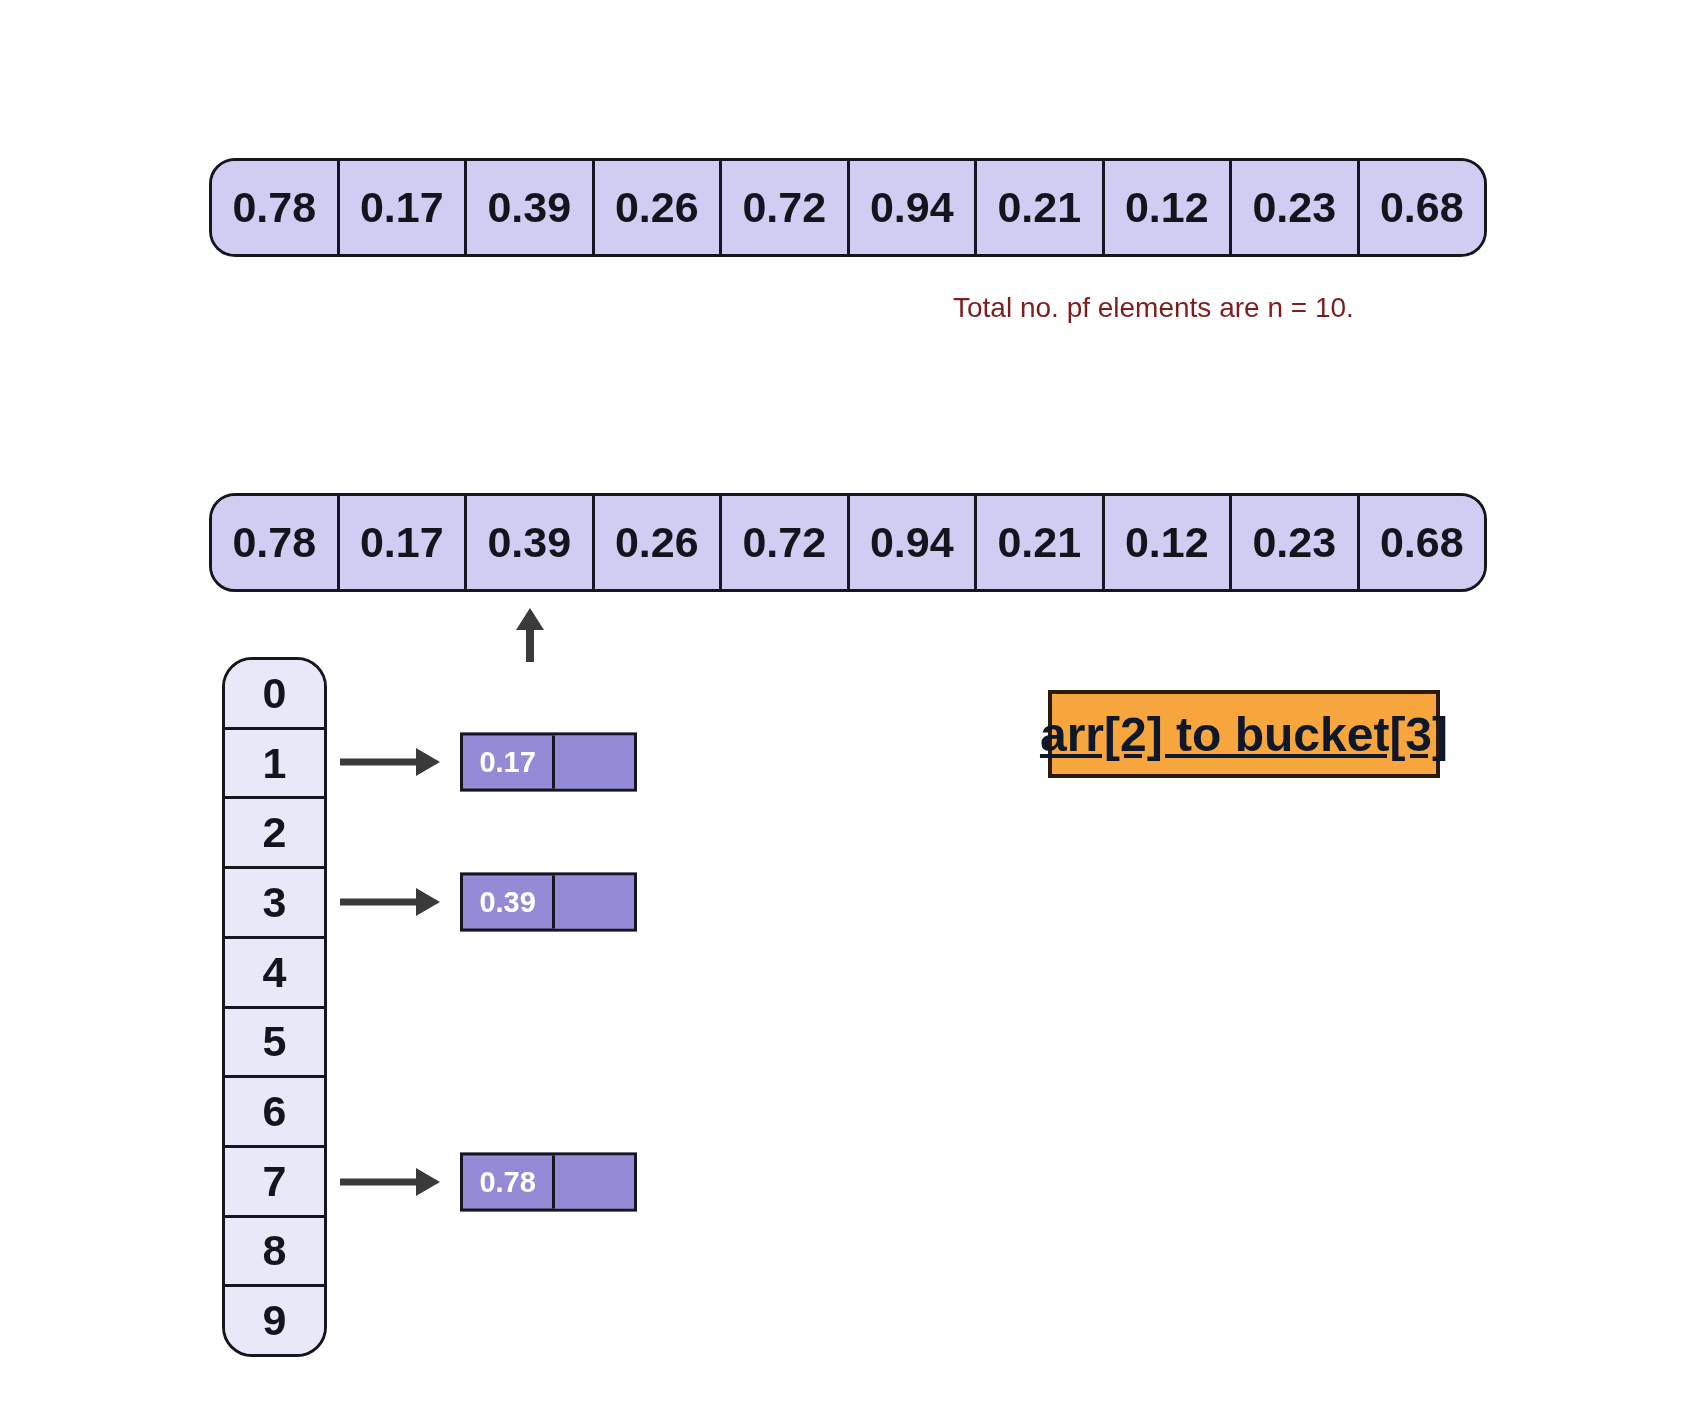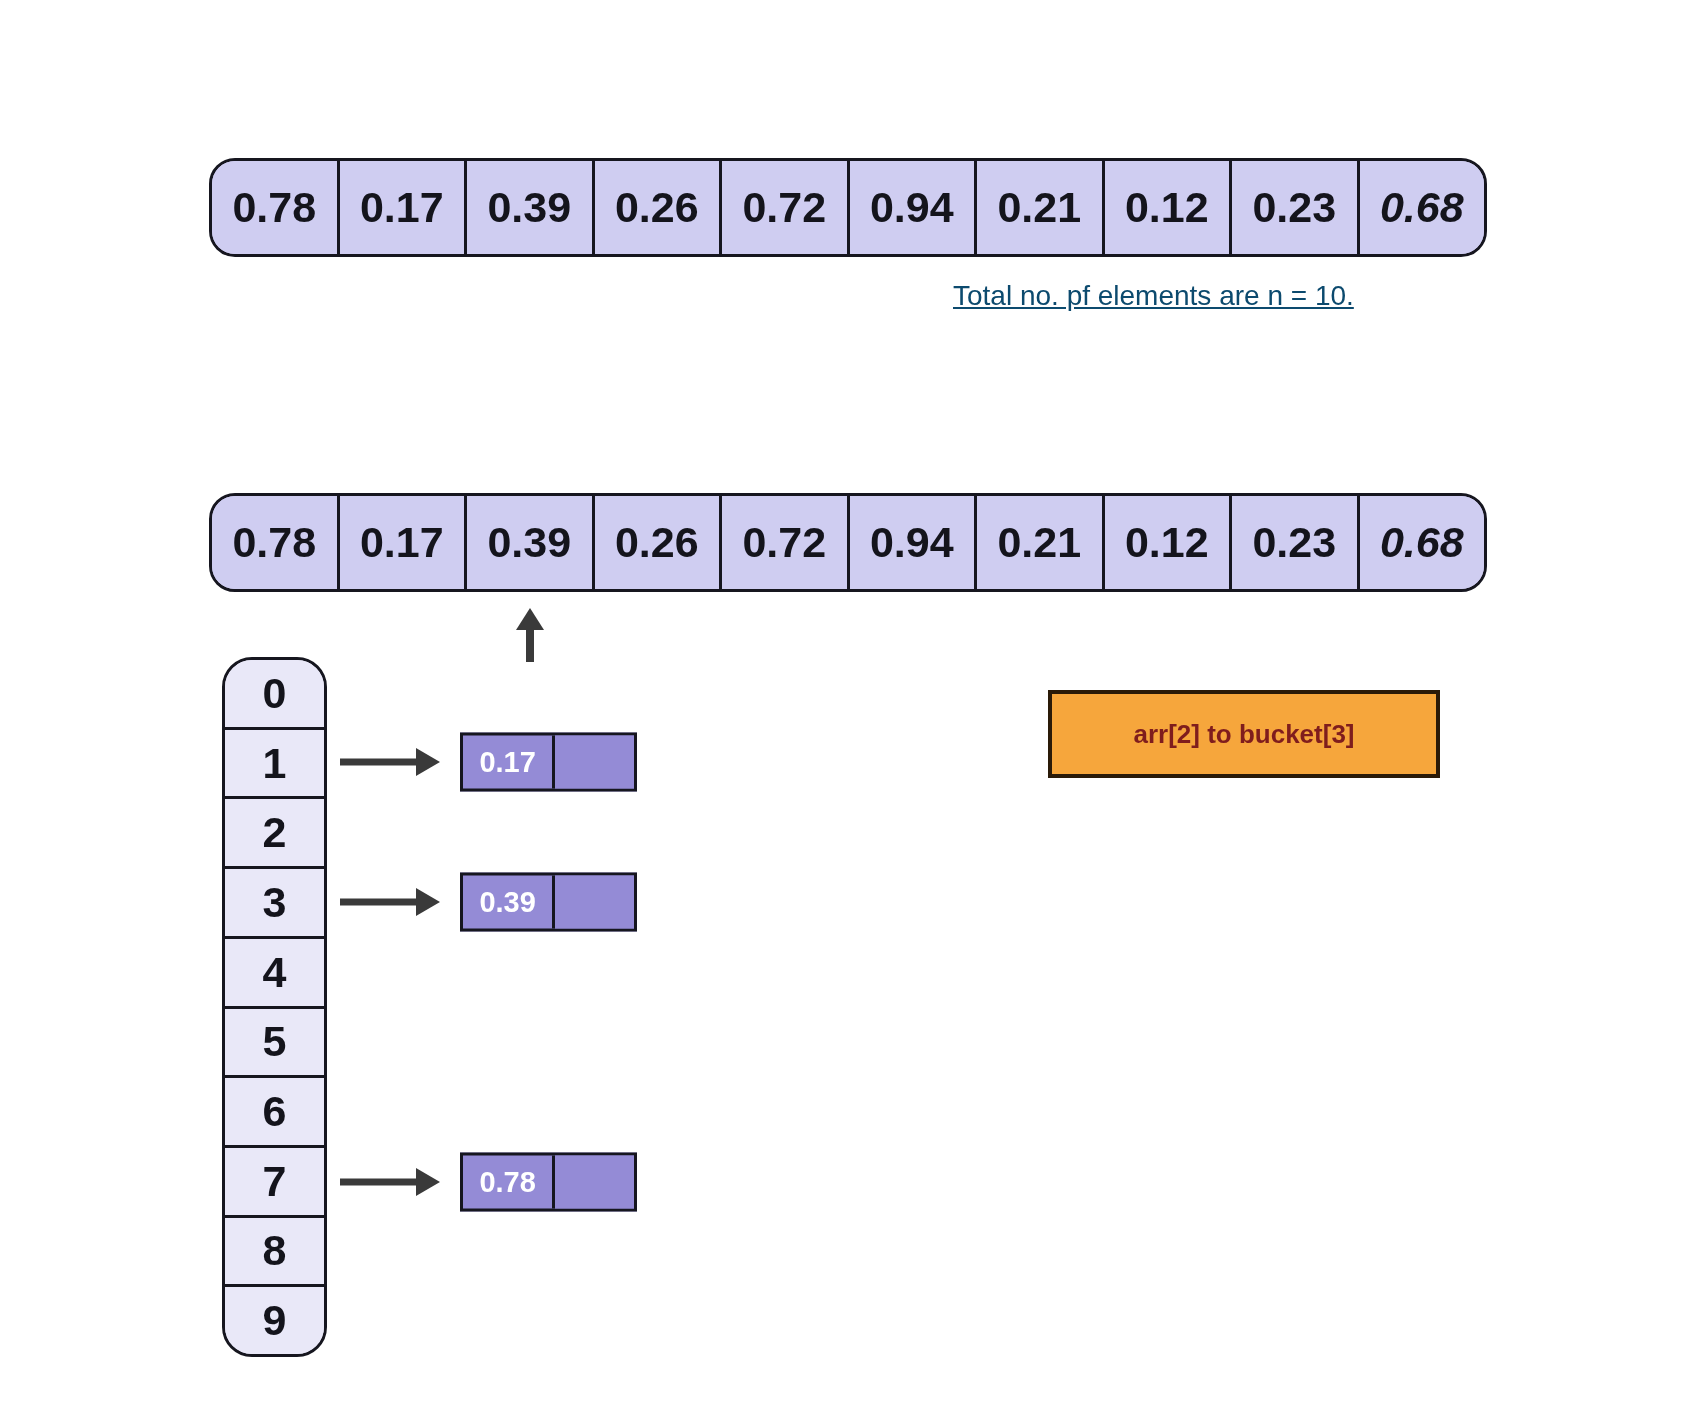--- a/index.html
+++ b/index.html
@@ -29,32 +29,31 @@
     flex: 1 1 0;
     display: flex;
     align-items: center;
     justify-content: center;
     font-weight: bold;
     font-size: 43px;
     color: var(--ink);
     background: var(--cellFill);
     border-right: 3px solid var(--line);
   }
-  .acell:last-child { border-right: none; font-style: italic; }
+  .acell:last-child { border-right: none; }
 
   
   .note {
     position: absolute;
     left: 953px;
-    top: 276px;
+    top: 288px;
     font-size: 28px;
     line-height: 40px;
-    color: #0c4a6e;
+    color: #7f1d1d;
     white-space: nowrap;
-    text-decoration: underline;
   }
 
   
   .bucket-col {
     position: absolute;
     left: 222px;
     top: 657px;
     width: 105px;
     height: 700px;
     display: flex;
@@ -123,23 +122,24 @@
 
   
   .label-box {
     position: absolute;
     left: 1048px; top: 690px;
     width: 392px; height: 88px;
     background: var(--orange);
     border: 4px solid #2a1a08;
     display: flex; align-items: center; justify-content: center;
     font-weight: bold;
-    font-size: 26px;
-    color: #7f1d1d;
+    font-size: 48px;
+    color: #0f172a;
     white-space: nowrap;
+    text-decoration: underline;
   }
 </style>
 </head>
 <body>
 
 <div class="canvas" style="--cellFill: #cfcdf1; --bucketFill: #e9e8f8; --nodeFill: #948bd6; --orange: #f6a63c; --line: #16161f; --arrow: #3a3a3a; --ink: #14141c;">
 
   <div class="harray" id="array-top">
       <div class="acell">0.78</div>
       <div class="acell">0.17</div>

